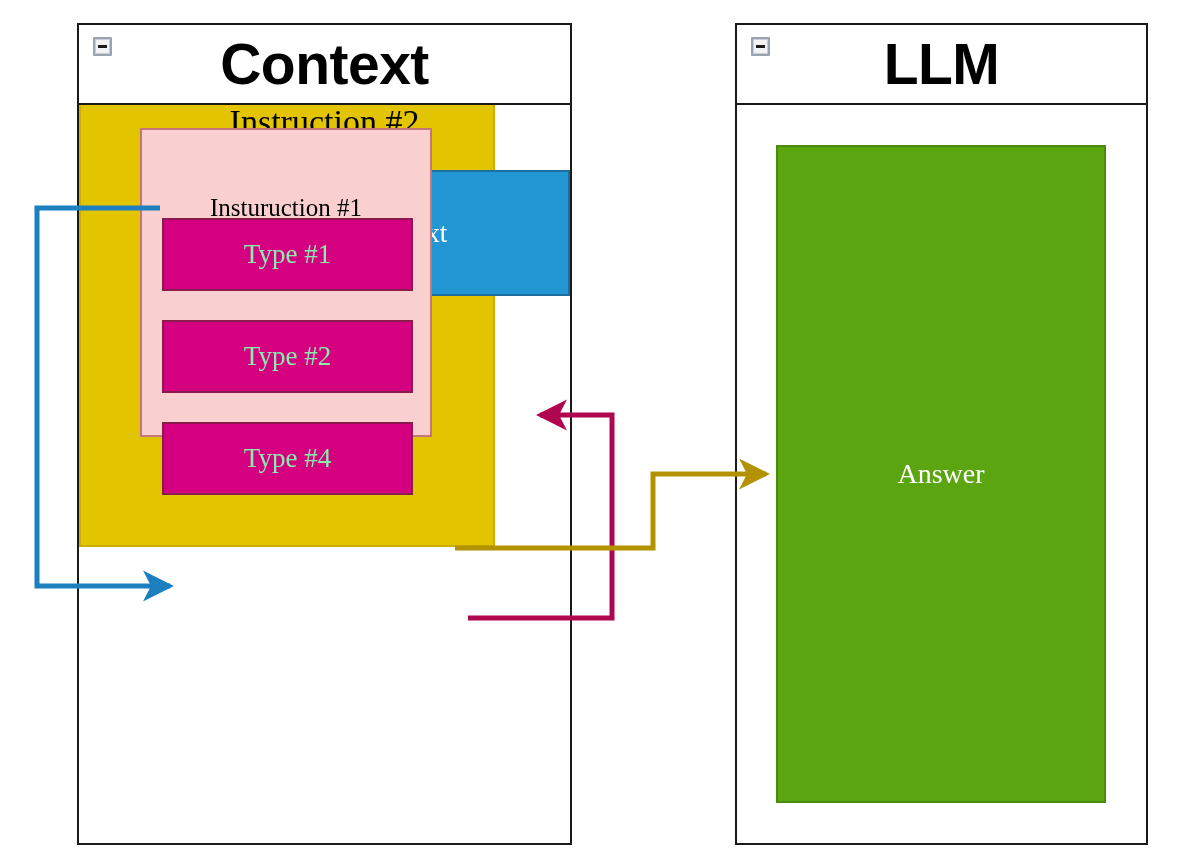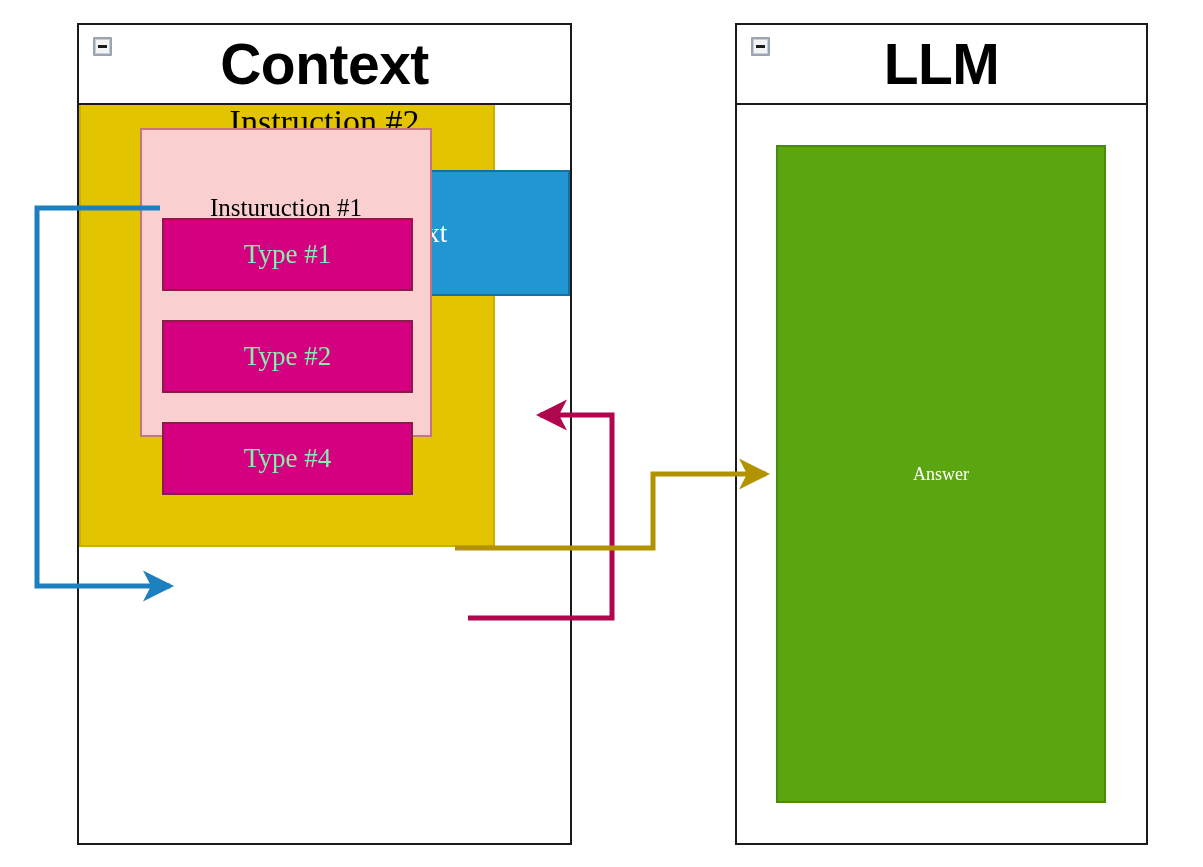--- a/index.html
+++ b/index.html
@@ -162,21 +162,21 @@
   #type3-box { top: 292px; }
 
   #answer-box {
     left: 776px;
     top: 145px;
     width: 330px;
     height: 658px;
     background: #5ba511;
     border: 2px solid #4a8a0d;
     color: #ffffff;
-    font-size: 18px;
+    font-size: 28px;
   }
 
   
   #arrow-layer {
     position: absolute;
     left: 0;
     top: 0;
     width: 1203px;
     height: 867px;
     pointer-events: none;

